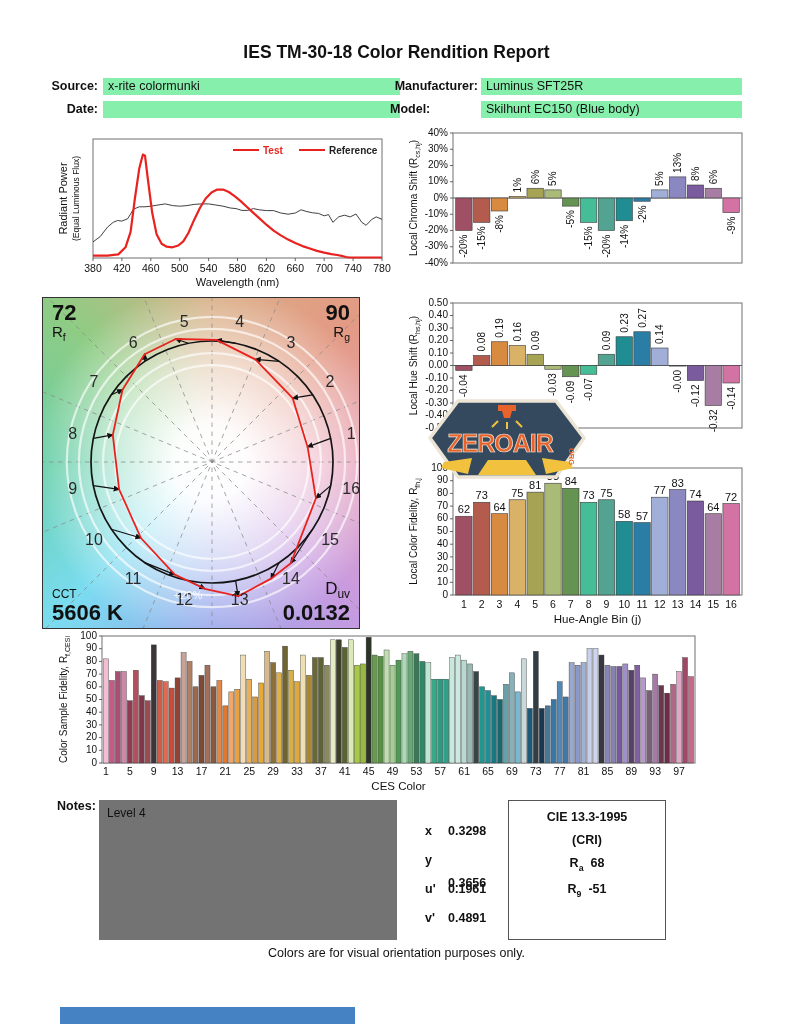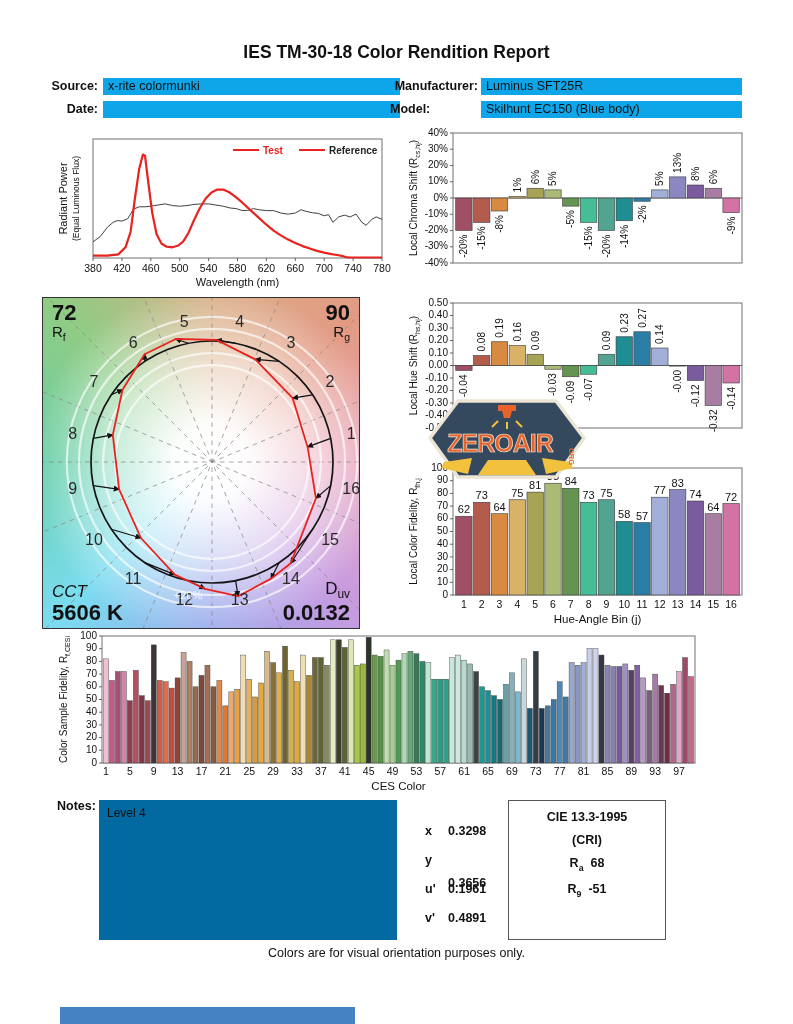--- a/index.html
+++ b/index.html
@@ -1,29 +1,29 @@
 <!DOCTYPE html>
 <html><head>
 <meta charset="utf-8">
 <style>
   html,body{margin:0;padding:0;}
   body{width:793px;height:1024px;position:relative;background:#fff;
        font-family:"Liberation Sans",sans-serif;color:#111;overflow:hidden;}
   .abs{position:absolute;}
   .title{left:0;top:42px;width:793px;text-align:center;font-size:17.5px;font-weight:bold;}
   .lbl{font-size:12.5px;font-weight:bold;line-height:17px;}
-  .field{background:#0ea5e9;font-size:12.5px;line-height:17px;padding-left:5px;height:17px;}
+  .field{background:#86efac;font-size:12.5px;line-height:17px;padding-left:5px;height:17px;}
   svg{font-family:"Liberation Sans",sans-serif;}
   .cvg-wrap{left:42px;top:297px;width:316px;height:330px;border:1px solid #333;
     background:
       radial-gradient(circle at 53% 50%, #ffffff 0%, rgba(255,255,255,0.97) 16%, rgba(255,255,255,0.62) 42%, rgba(255,255,255,0) 76%),
       conic-gradient(from 0deg at 53% 50%, #d9ae85, #e39a84 45deg, #e9a3bc 90deg, #c79ae0 135deg, #9aa8ec 180deg, #7adcf0 225deg, #66cfa8 270deg, #8fcc84 315deg, #d9ae85 360deg);}
   .cvg-corner{position:absolute;font-size:15px;line-height:1.05;}
   .cvg-big{font-size:22px;font-weight:bold;}
-  .notes-box{left:99px;top:800px;width:298px;height:140px;background:#0369a1;
+  .notes-box{left:99px;top:800px;width:298px;height:140px;background:#737373;
              font-size:12px;padding:6px 0 0 8px;box-sizing:border-box;}
   .cri-box{left:508px;top:800px;width:158px;height:140px;border:1.3px solid #555;
            text-align:center;font-size:12.5px;font-weight:bold;box-sizing:border-box;}
   .cri-box div{margin-top:9px;}
   .chroma-row{position:absolute;font-size:12.5px;font-weight:bold;}
   .footer-note{left:0;top:946px;width:793px;text-align:center;font-size:12.5px;font-weight:normal;}
   sub{font-size:70%;}
   .blue-bar{left:60px;top:1007px;width:295px;height:17px;}
 </style>
 </head>
@@ -325,21 +325,21 @@
     </svg>
   <div class="cvg-corner" style="left:9px;top:3px;">
     <span class="cvg-big">72</span><br>
     <span><span>R</span><sub>f</sub></span>
   </div>
   <div class="cvg-corner" style="right:9px;top:3px;text-align:right;">
     <span class="cvg-big">90</span><br>
     <span><span>R</span><sub>g</sub></span>
   </div>
   <div class="cvg-corner" style="left:9px;bottom:4px;">
-    <span style="font-size:17px;font-style:italic;">CCT</span><br>
+    <span style="font-size:12px;">CCT</span><br>
     <span class="cvg-big">5606 K</span>
   </div>
   <div class="cvg-corner" style="right:9px;bottom:4px;text-align:right;">
     <span style="font-size:17px;"><span>D</span><sub>uv</sub></span><br>
     <span class="cvg-big">0.0132</span>
   </div>
 </div>
 
 <svg class="abs" style="left:428px;top:392px;" width="158" height="92" viewBox="0 0 158 92">
   <polygon points="2,46 30,9 128,9 156,46 128,85 30,85" fill="#35495e" stroke="#ece4d4" stroke-width="3.5" stroke-linejoin="round"></polygon>

